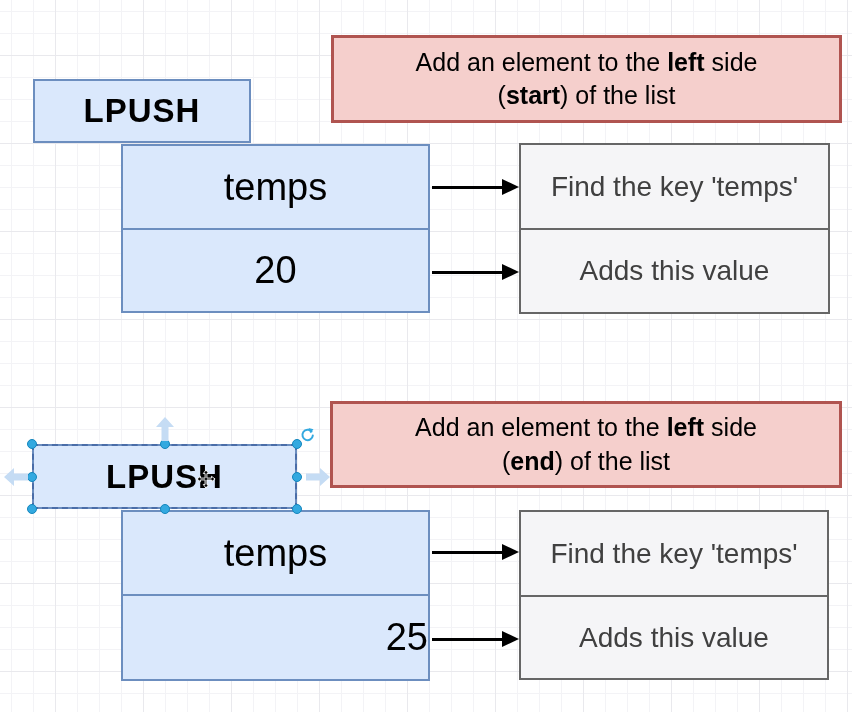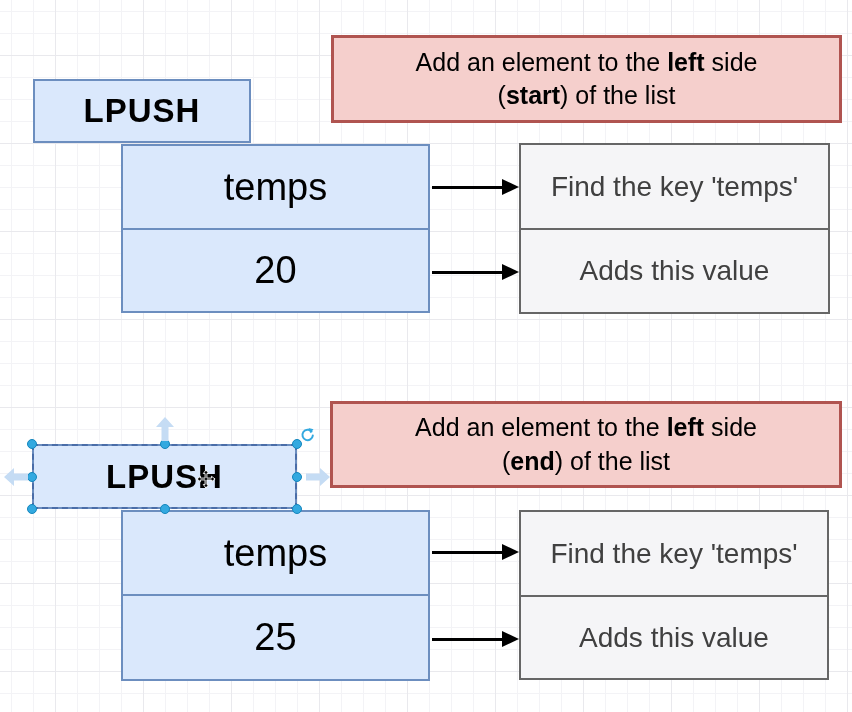--- a/index.html
+++ b/index.html
@@ -41,21 +41,21 @@
   .g1-key  { left: 121px; top: 144px; width: 309px; height: 86px; }
   .g1-val  { left: 121px; top: 228px; width: 309px; height: 85px; }
   .g1-note { left: 331px; top: 35px;  width: 511px; height: 88px; }
   .g1-s1   { left: 519px; top: 143px; width: 311px; height: 87px; }
   .g1-s2   { left: 519px; top: 228px; width: 311px; height: 86px; }
   .g1-a1   { left: 432px; top: 186px; }
   .g1-a2   { left: 432px; top: 271px; }
   
   .g2-cmd  { left: 32px;  top: 444px; width: 265px; height: 65px; }
   .g2-key  { left: 121px; top: 510px; width: 309px; height: 86px; }
-  .g2-val  { left: 121px; top: 594px; width: 309px; height: 87px; }
+  .g2-val  { left: 121px; top: 594px; width: 309px; height: 87px; justify-content: flex-end; }
   .g2-note { left: 330px; top: 401px; width: 512px; height: 87px; }
   .g2-s1   { left: 519px; top: 510px; width: 310px; height: 87px; }
   .g2-s2   { left: 519px; top: 595px; width: 310px; height: 85px; }
   .g2-a1   { left: 432px; top: 551px; }
   .g2-a2   { left: 432px; top: 638px; }
   
   .arrow {
     position: absolute; width: 70px; height: 3px; background: #000; z-index: 2;
   }
   .arrow::after {

